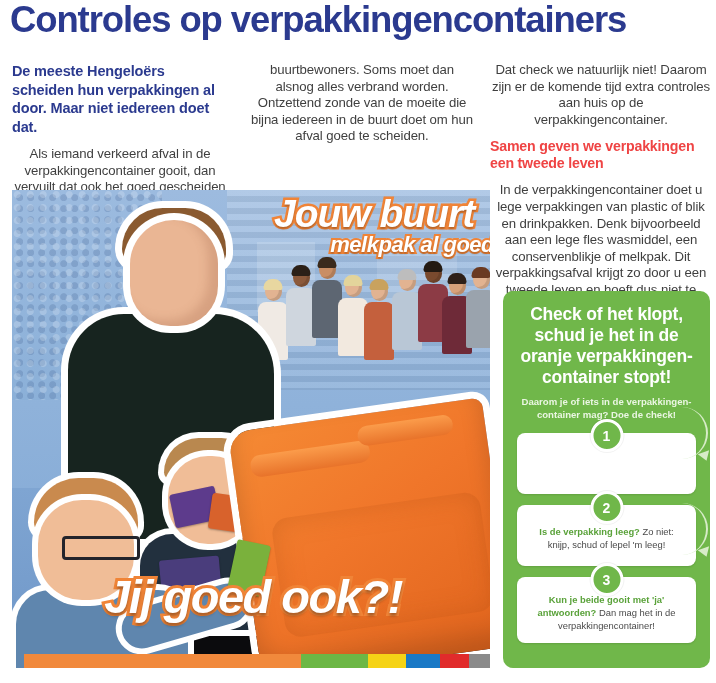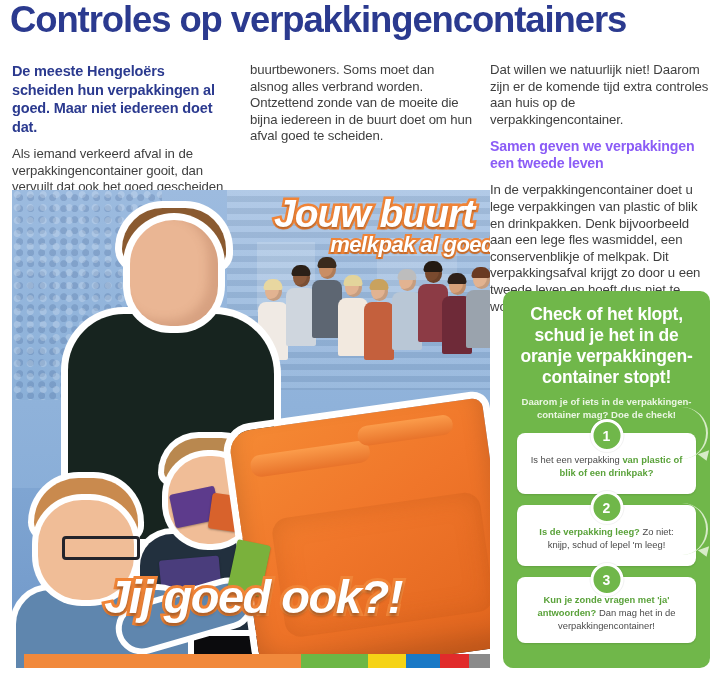--- a/index.html
+++ b/index.html
@@ -27,24 +27,24 @@
   }
 
   
   .col{position:absolute;color:#3c3c3c;}
   .col p{margin:0 0 10px 0;}
   .lead{
     color:#2b3a8f;font-weight:bold;font-size:14.5px;line-height:18.5px;
     letter-spacing:-0.15px;margin:0 0 12px 0;
   }
   .body{
-    font-size:13.2px;line-height:16.6px;color:#3f3f3f;letter-spacing:-0.1px;
+    font-size:13.2px;line-height:16.6px;color:#3f3f3f;letter-spacing:-0.1px;text-align:center;
   }
   .subhead{
-    color:#8b5cf6;font-weight:bold;font-size:14.2px;line-height:17px;
+    color:#ef4444;font-weight:bold;font-size:14.2px;line-height:17px;
     letter-spacing:-0.2px;margin:0 0 2px 0;
   }
 
   #col-left{left:12px;top:62px;width:216px;}
   #col-mid{left:250px;top:62px;width:224px;}
   #col-right{left:490px;top:62px;width:222px;}
 
   
   .photo{
     position:absolute;left:12px;top:190px;width:478px;height:478px;
@@ -270,30 +270,30 @@
   #arrow2{top:212px;}
 </style>
 </head>
 <body>
 
 <div class="page">
 
   <div class="headline">Controles op verpakkingencontainers</div>
 
   <div class="col" id="col-left">
-    <p class="lead">De meeste Hengeloërs scheiden hun verpakkingen al goed. Maar niet iedereen doet dat.</p>
+    <p class="lead">De meeste Hengeloërs scheiden hun verpakkingen al door. Maar niet iedereen doet dat.</p>
     <p class="body">Als iemand verkeerd afval in de verpakkingencontainer gooit, dan vervuilt dat ook het goed gescheiden afval van de andere</p>
   </div>
 
   <div class="col" id="col-mid">
     <p class="body">buurtbewoners. Soms moet dan alsnog alles verbrand worden. Ontzettend zonde van de moeite die bijna iedereen in de buurt doet om hun afval goed te scheiden.</p>
   </div>
 
   <div class="col" id="col-right">
-    <p class="body">Dat willen we natuurlijk niet! Daarom zijn er de komende tijd extra controles aan huis op de verpakkingencontainer.</p>
+    <p class="body">Dat check we natuurlijk niet! Daarom zijn er de komende tijd extra controles aan huis op de verpakkingencontainer.</p>
     <p class="subhead">Samen geven we verpakkingen een tweede leven</p>
     <p class="body">In de verpakkingencontainer doet u lege verpakkingen van plastic of blik en drinkpakken. Denk bijvoorbeeld aan een lege fles wasmiddel, een conservenblikje of melkpak. Dit verpakkingsafval krijgt zo door u een tweede leven en hoeft dus niet te worden verbrand.</p>
   </div>
 
   <div class="photo">
     <div class="bg-sky"></div>
     <div class="bg-tree"></div>
     <div class="bg-house"></div>
     <div class="bg-floor"></div>
 
@@ -395,28 +395,27 @@
         <span style="background: rgb(138, 138, 138); width: 7%;"></span>
       </div>
   </div>
 
   <div class="greenbox">
     <div class="gb-title">Check of het klopt, schud je het in de oranje verpakkingen-container stopt!</div>
     <div class="gb-sub">Daarom je of iets in de verpakkingen-container mag? Doe de check!</div>
     <div class="steps" id="steps">
         <div class="step">
           <div class="num">1</div>
-          <div class="txt">Is het een verpakking <b>van plastic of blik of een drinkpak?</b></div>
         </div>
         <div class="step">
           <div class="num">2</div>
           <div class="txt"><b>Is de verpakking leeg?</b> Zo niet: knijp, schud of lepel 'm leeg!</div>
         </div>
         <div class="step">
           <div class="num">3</div>
-          <div class="txt"><b>Kun je zonde vragen met 'ja' antwoorden?</b> Dan mag het in de verpakkingencontainer!</div>
+          <div class="txt"><b>Kun je beide gooit met 'ja' antwoorden?</b> Dan mag het in de verpakkingencontainer!</div>
         </div>
       </div>
     <div class="arrow" id="arrow1"></div>
     <div class="arrow" id="arrow2"></div>
   </div>
 
 </div>
 
 </body></html>

